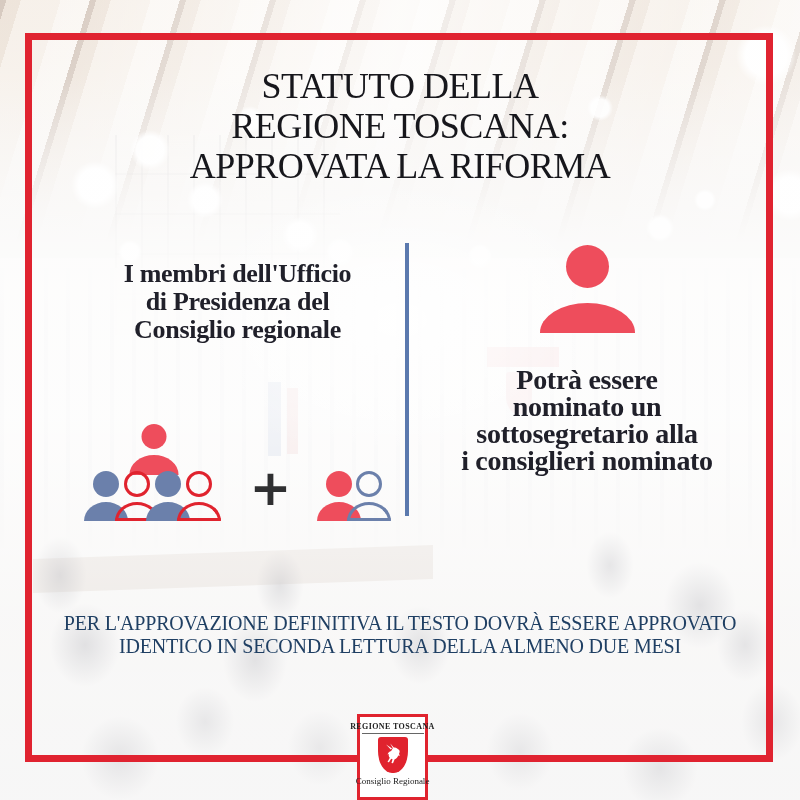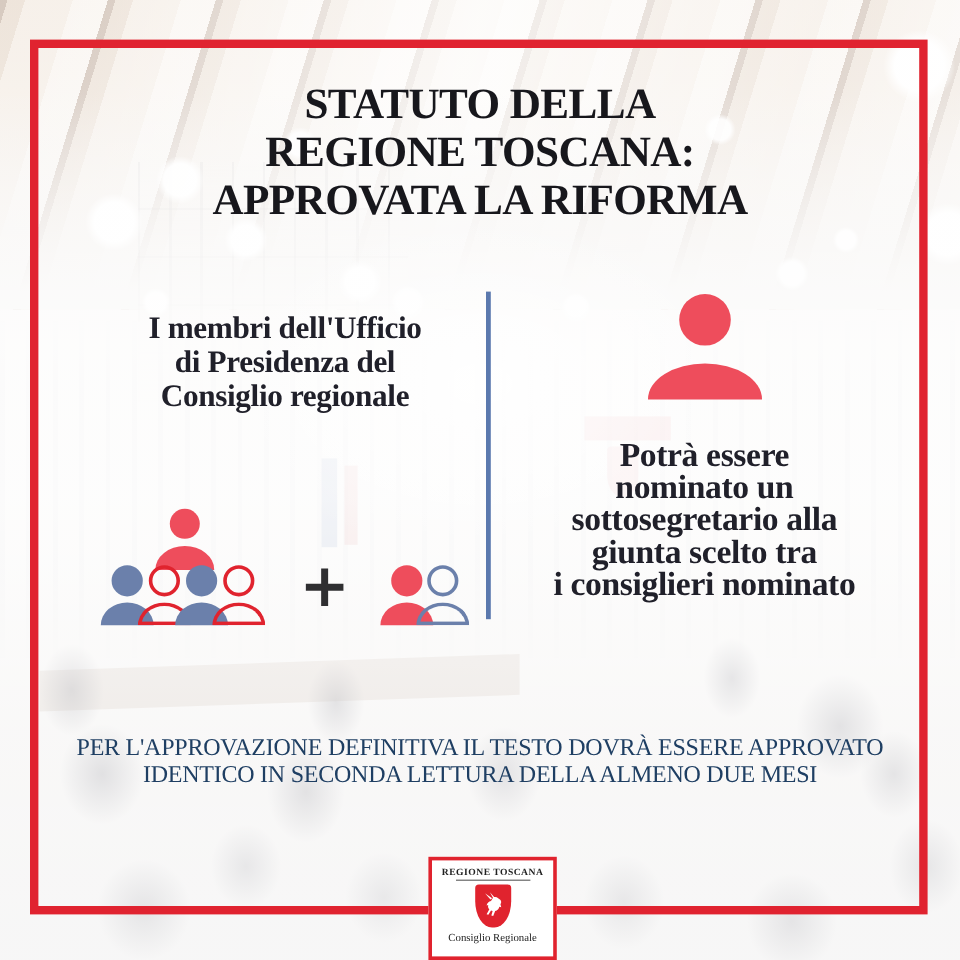--- a/index.html
+++ b/index.html
@@ -86,21 +86,21 @@
   }
   
   .frame{
     position:absolute;left:25px;top:33px;width:748px;height:729px;
     border:7px solid var(--frame-red,#e02330);box-sizing:border-box;z-index:2;
   }
   
   .content{position:absolute;inset:0;z-index:3;}
   .title{
     position:absolute;left:40px;top:66px;width:720px;margin:0;
-    text-align:center;font-size:36px;line-height:40px;font-weight:bold;
+    text-align:center;font-size:36px;line-height:40px;font-weight:normal;
     letter-spacing:-0.5px;color:var(--title-text,#17171c);
   }
   .left-text{
     position:absolute;left:45px;top:236px;width:385px;text-align:center;
     font-size:26px;line-height:28px;font-weight:bold;letter-spacing:-0.3px;
     color:var(--body-text,#20202a);
     margin-top:24px;
   }
   .divider{
     position:absolute;left:405px;top:243px;width:4px;height:273px;
@@ -146,21 +146,21 @@
   .team-row .person + .person{margin-left:-13px;}
   .plus{
     flex:none;font-family:"DejaVu Sans",sans-serif;font-weight:bold;
     font-size:50px;line-height:38px;height:38px;margin-bottom:14px;
     color:var(--plus-dark,#2f2f31);
   }
   .pair{display:flex;flex:none;}
   .pair .person + .person{margin-left:-14px;}
   
   .logo{
-    position:absolute;left:357px;top:714px;width:107px;height:86px;z-index:5;
+    position:absolute;left:357px;top:714px;width:71px;height:86px;z-index:5;
     background:#fff;border:3px solid var(--logo-red,#e0232e);box-sizing:border-box;
     display:flex;flex-direction:column;align-items:center;padding-top:5px;
   }
   .logo-region{font-size:8px;letter-spacing:.4px;color:#222;font-weight:bold;white-space:nowrap;}
   .logo-rule{width:62px;height:1px;background:#666;margin:2px 0 3px;}
   .shield{
     width:30px;height:36px;background:var(--logo-red,#e0232e);
     border-radius:3px 3px 14px 14px / 3px 3px 22px 22px;
     display:flex;align-items:center;justify-content:center;
   }
@@ -207,21 +207,20 @@
       <div class="person p-lg fill-red">
         <span class="head"></span>
         <span class="torso"></span>
       </div>
     </div>
 
     <div class="right-text">
       <div>Potrà essere</div>
       <div>nominato un</div>
       <div>sottosegretario alla</div>
-      <div>giunta scelto tra</div>
       <div>i consiglieri nominato</div>
     </div>
 
     <div class="icon-assembly">
       <div class="team-diagram">
         <div class="person p-leader fill-red team-leader">
           <span class="head"></span>
           <span class="torso"></span>
         </div>
         <div class="team-row">

